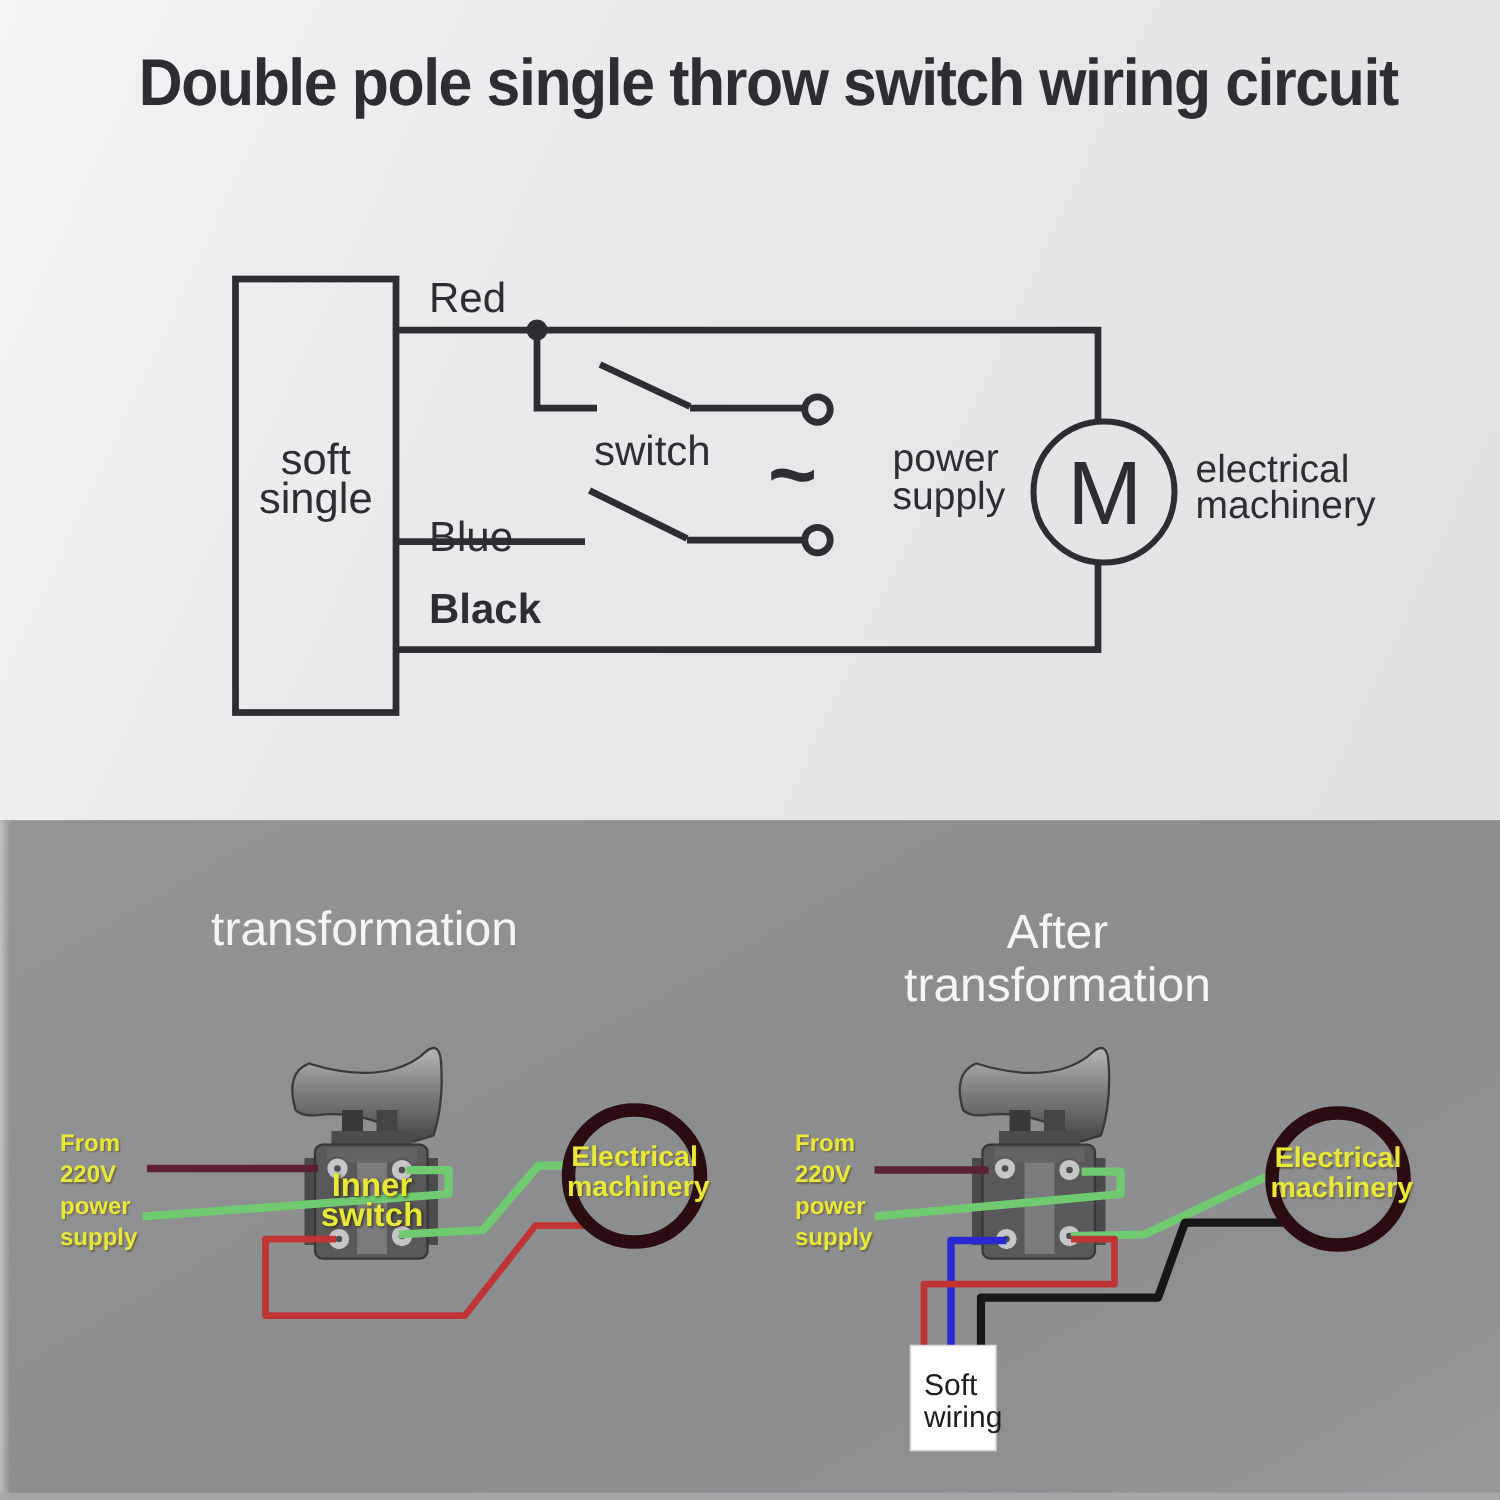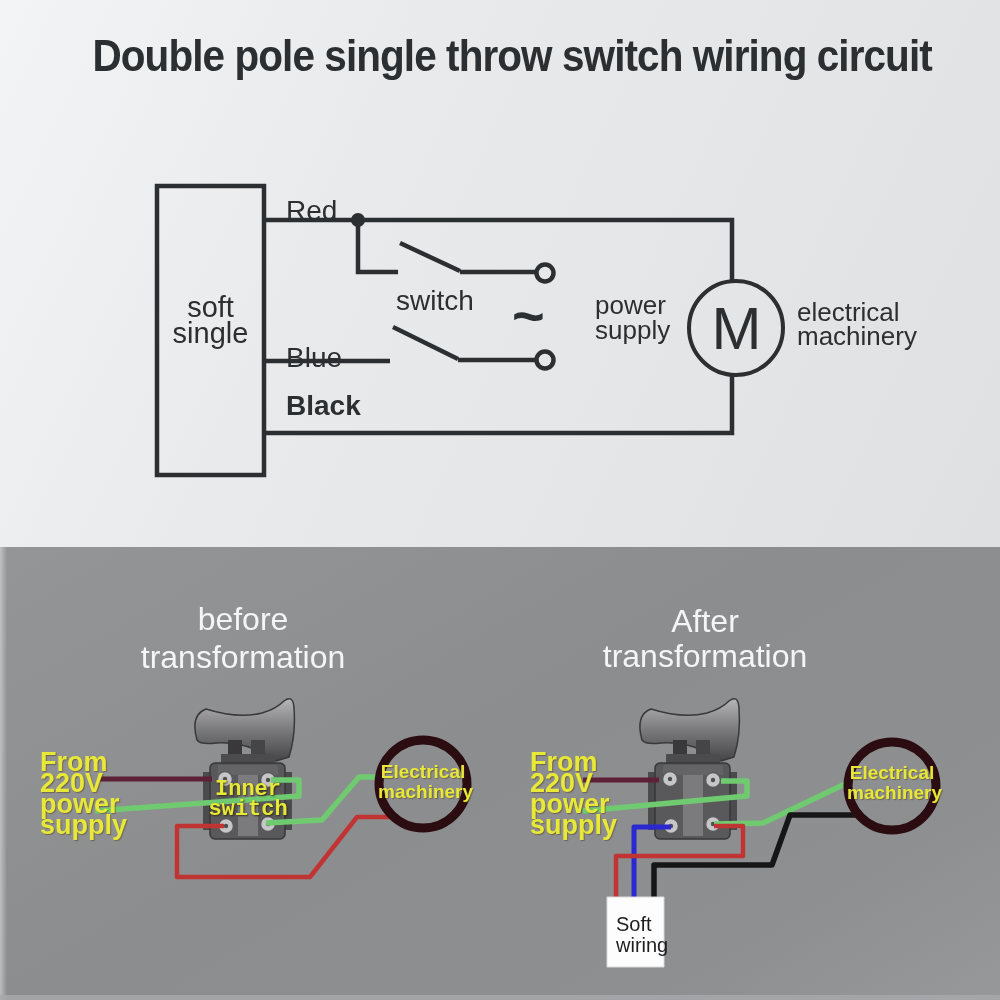--- a/index.html
+++ b/index.html
@@ -33,24 +33,24 @@
   .power-supply-lbl{left:595px;top:293px;font-size:26px;line-height:25px;text-align:left;}
   .machinery-lbl{left:797px;top:300px;font-size:26px;line-height:24px;text-align:left;}
   .motor-m{left:690px;top:299px;width:93px;text-align:center;font-size:60px;line-height:60px;font-weight:500;}
   .ac-tilde{left:512px;top:288px;width:60px;font-size:56px;line-height:56px;font-weight:bold;text-align:left;}
 
   .heading-white{color:var(--heading-white,#f5f5f5);font-size:32px;line-height:38px;text-align:center;}
   .before-heading{left:93px;top:600px;width:300px;}
   .after-heading{left:555px;top:604px;width:300px;line-height:35px;}
 
   .yellow{color:var(--label-yellow,#e8e838);text-shadow:1px 1px 1px rgba(70,50,0,.45);}
-  .supply-lbl{font-size:27px;line-height:21px;font-weight:bold;text-align:left;}
+  .supply-lbl{font-size:16px;line-height:21px;font-weight:bold;text-align:left;}
   .supply-before{left:40px;top:752px;}
   .supply-after{left:530px;top:752px;}
-  .inner-switch-lbl{left:193px;top:780px;width:110px;font-size:22px;line-height:20px;font-weight:bold;text-align:center;text-shadow:1px 1px 2px rgba(40,30,0,.8);font-family:Liberation Mono, monospace;}
+  .inner-switch-lbl{left:193px;top:780px;width:110px;font-size:22px;line-height:20px;font-weight:bold;text-align:center;text-shadow:1px 1px 2px rgba(40,30,0,.8);}
   .circle-lbl{width:90px;font-size:19px;line-height:19.5px;font-weight:bold;text-align:center;}
   .circle-lbl-before{left:378px;top:762px;}
   .circle-lbl-after{left:847px;top:763px;}
   .soft-start-lbl{left:616px;top:914px;font-size:20px;line-height:21px;color:#1d1d1d;text-align:left;}
 
   
   .ink{stroke:var(--ink,#2c2f31);}
   .w-maroon{stroke:var(--wire-maroon,#5c2136);}
   .w-green{stroke:var(--wire-green,#6fca70);}
   .w-red{stroke:var(--wire-red,#c13434);}
@@ -139,21 +139,21 @@
       <path d="M856 815 L790 815 L772 865 L654 865 L654 897" class="w-black" stroke="#161616" stroke-width="5.5"></path>
       <circle cx="892" cy="786" r="44" class="ring" stroke="#2b0d11" stroke-width="9"></circle>
       <rect x="607" y="897" width="57" height="70" fill="#fdfdfd" stroke="#d9d9db" stroke-width="1"></rect>
     </g>
   </svg>
 
   <div class="lbl title ink-text">
     <span class="title-inner">Double pole single throw switch wiring circuit</span>
   </div>
 
-  <div class="lbl schem ink-text" style="left:286px;top:197px;">Red</div>
+  <div class="lbl schem ink-text" style="left:286px;top:185px;">Red</div>
   <div class="lbl schem ink-text" style="left:286px;top:324px;margin-top:20px;">Blue</div>
   <div class="lbl schem ink-text" style="left:286px;top:392px;font-weight:bold;">Black</div>
 
   <div class="lbl soft-starter-lbl ink-text two-line">
     <div>soft</div>
     <div>single</div>
   </div>
 
   <div class="lbl schem ink-text" style="left:396px;top:287px;">switch</div>
 
@@ -165,21 +165,20 @@
   </div>
 
   <div class="lbl motor-m ink-text">M</div>
 
   <div class="lbl machinery-lbl ink-text">
     <div>electrical</div>
     <div>machinery</div>
   </div>
 
   <div class="lbl heading-white before-heading">
-    <div>before</div>
     <div>transformation</div>
   </div>
 
   <div class="lbl heading-white after-heading">
     <div>After</div>
     <div>transformation</div>
   </div>
 
   <div class="lbl yellow supply-lbl supply-before">
     <div>From</div>

